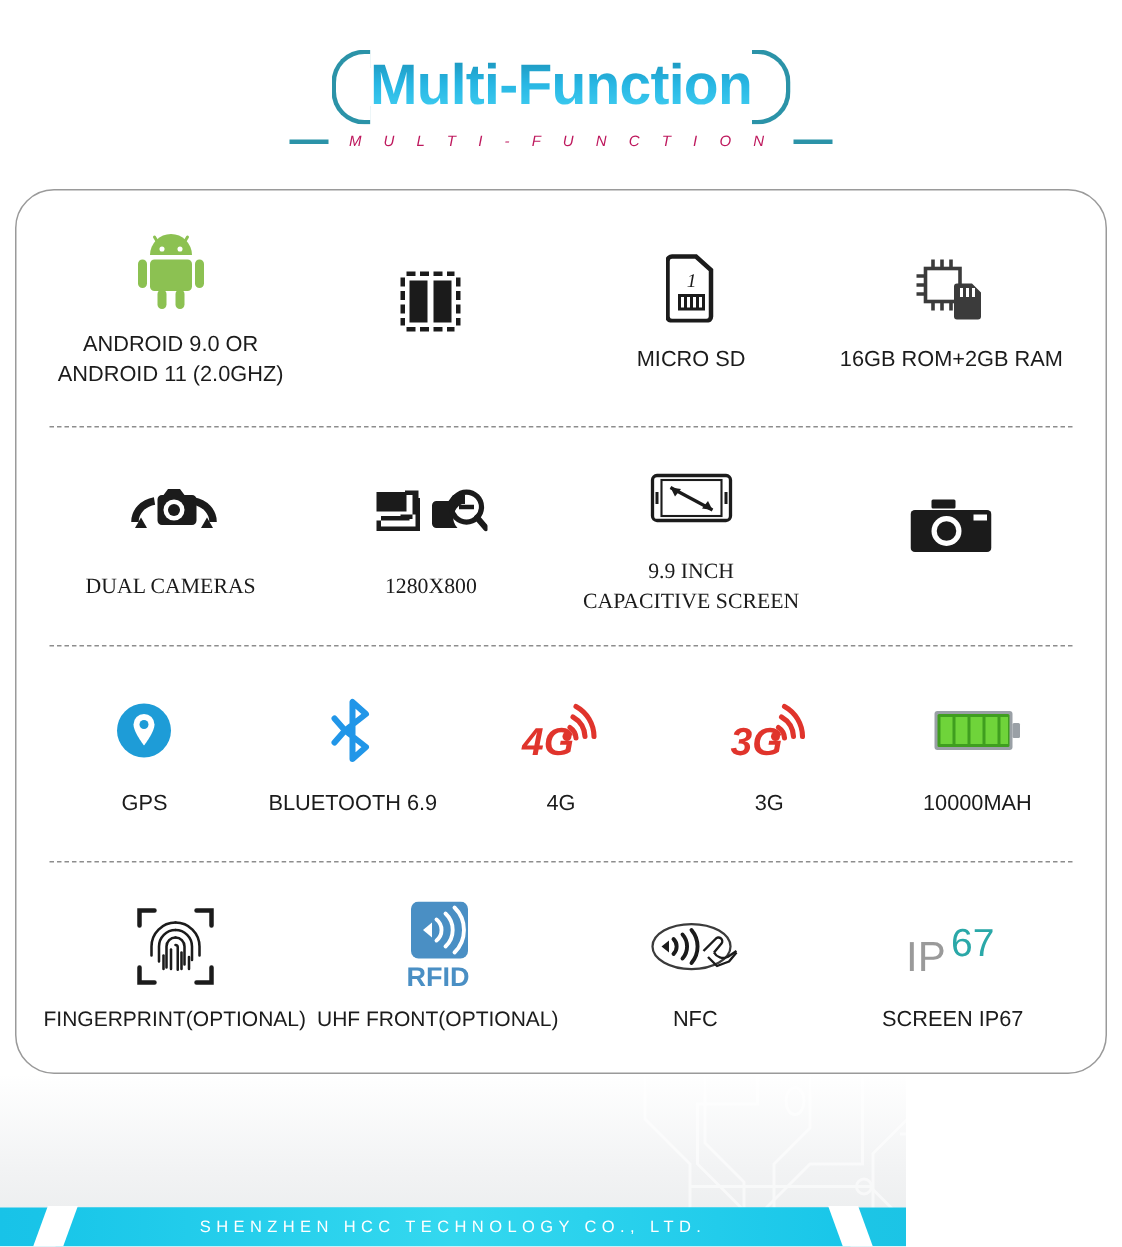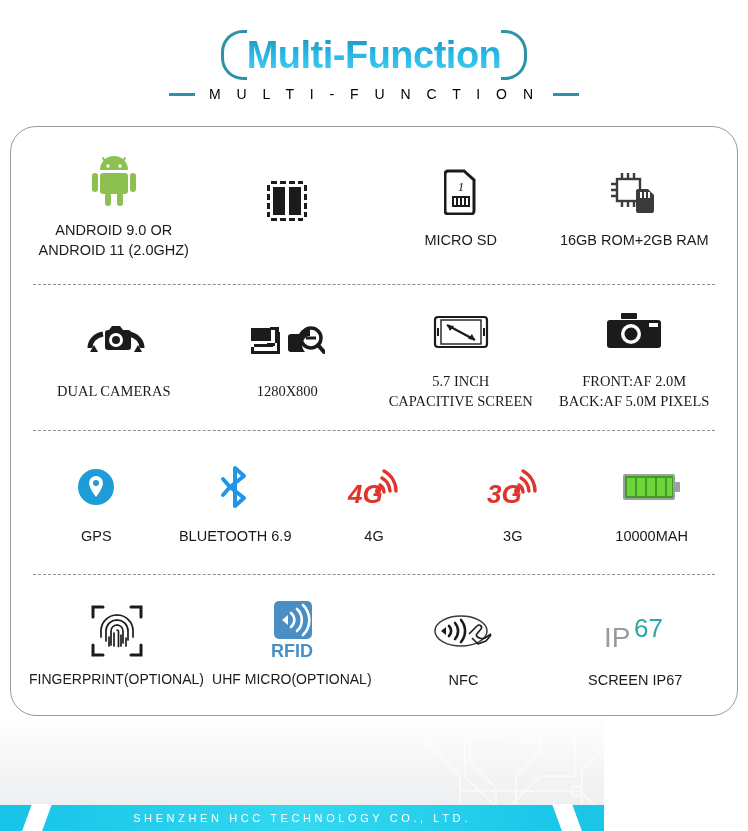--- a/index.html
+++ b/index.html
@@ -50,24 +50,25 @@
   }
   .subtitle-row {
     display: flex;
     align-items: center;
     justify-content: center;
     gap: 14px;
     margin-top: 6px;
   }
   .sub-dash { width: 26px; height: 3px; background: #2b93a8; }
   .subtitle {
-    font-size: 14px;
+    font-size: 10px;
     letter-spacing: 6px;
-    color: #000000;
+    color: #be185d;
     white-space: nowrap;
+    font-style: italic;
   }
 
   
   .card {
     position: absolute;
     left: 10px; top: 126px;
     width: 728px; height: 590px;
     border: 1px solid #9a9a9a;
     border-radius: 26px;
     background: #fff;
@@ -308,38 +309,36 @@
         <svg width="58" height="40" viewBox="0 0 58 40">
           <rect x="3" y="5" width="52" height="30" rx="3" fill="none" stroke="#1b1b1b" stroke-width="2.2"></rect>
           <rect x="9" y="8" width="40" height="24" fill="none" stroke="#1b1b1b" stroke-width="1.4"></rect>
           <rect x="5" y="16" width="2" height="8" fill="#1b1b1b"></rect>
           <rect x="51" y="16" width="2" height="8" fill="#1b1b1b"></rect>
           <path d="M15 13 L43 28" stroke="#1b1b1b" stroke-width="2.2"></path>
           <path d="M15 13 l7 1 l-4 5 z" fill="#1b1b1b"></path>
           <path d="M43 28 l-7 -1 l4 -5 z" fill="#1b1b1b"></path>
         </svg>
       </div>
-      <div class="label">5.7 INCH
+      <div class="label">9.9 INCH
 CAPACITIVE SCREEN</div>
     </div>
 
     <div class="cell">
       <div class="icon-box">
         <svg width="54" height="42" viewBox="0 0 54 42">
           <g fill="#1b1b1b">
             <rect x="14" y="2" width="16" height="6" rx="1"></rect>
             <path d="M3 9 h48 a3 3 0 0 1 3 3 v22 a3 3 0 0 1 -3 3 h-48 a3 3 0 0 1 -3 -3 v-22 a3 3 0 0 1 3 -3 z"></path>
             <circle cx="24" cy="23" r="10" fill="#fff"></circle>
             <circle cx="24" cy="23" r="6.5"></circle>
             <rect x="42" y="12" width="9" height="4" fill="#fff"></rect>
           </g>
         </svg>
       </div>
-      <div class="label">FRONT:AF 2.0M
-BACK:AF 5.0M PIXELS</div>
     </div>
   </div>
 
   <div class="row row-3">
 
     <div class="cell">
       <div class="icon-box">
         <svg width="42" height="42" viewBox="0 0 42 42">
           <circle cx="21" cy="21" r="18" fill="#1e9cd7"></circle>
           <path d="M21 10 a7 7 0 0 0 -7 7 c0 5 7 14 7 14 s7 -9 7 -14 a7 7 0 0 0 -7 -7 z" fill="#fff"></path>
@@ -444,21 +443,21 @@
           <rect x="10" y="0" width="38" height="38" rx="5" fill="#4a8fc4"></rect>
           <g fill="none" stroke="#fff" stroke-width="2.6" stroke-linecap="round">
             <path d="M27 12 a9 9 0 0 1 0 14"></path>
             <path d="M33 8 a15 15 0 0 1 0 22"></path>
             <path d="M39 4 a21 21 0 0 1 0 30"></path>
           </g>
           <path d="M24 14 l-6 5 l6 5 z" fill="#fff"></path>
           <text x="28" y="56" text-anchor="middle" font-family="Liberation Sans, sans-serif" font-size="18" font-weight="bold" fill="#4a8fc4">RFID</text>
         </svg>
       </div>
-      <div class="label sm">UHF MICRO(OPTIONAL)</div>
+      <div class="label sm">UHF FRONT(OPTIONAL)</div>
     </div>
 
     <div class="cell">
       <div class="icon-box">
         <svg width="66" height="42" viewBox="0 0 66 42">
           <ellipse cx="30" cy="21" rx="26" ry="15" fill="none" stroke="#3b3b3b" stroke-width="1.5"></ellipse>
           <g fill="none" stroke="#1b1b1b" stroke-width="2.6" stroke-linecap="round">
             <path d="M18 16 a7 7 0 0 1 0 10"></path>
             <path d="M24 13 a12 12 0 0 1 0 16"></path>
             <path d="M30 10 a17 17 0 0 1 0 22"></path>

